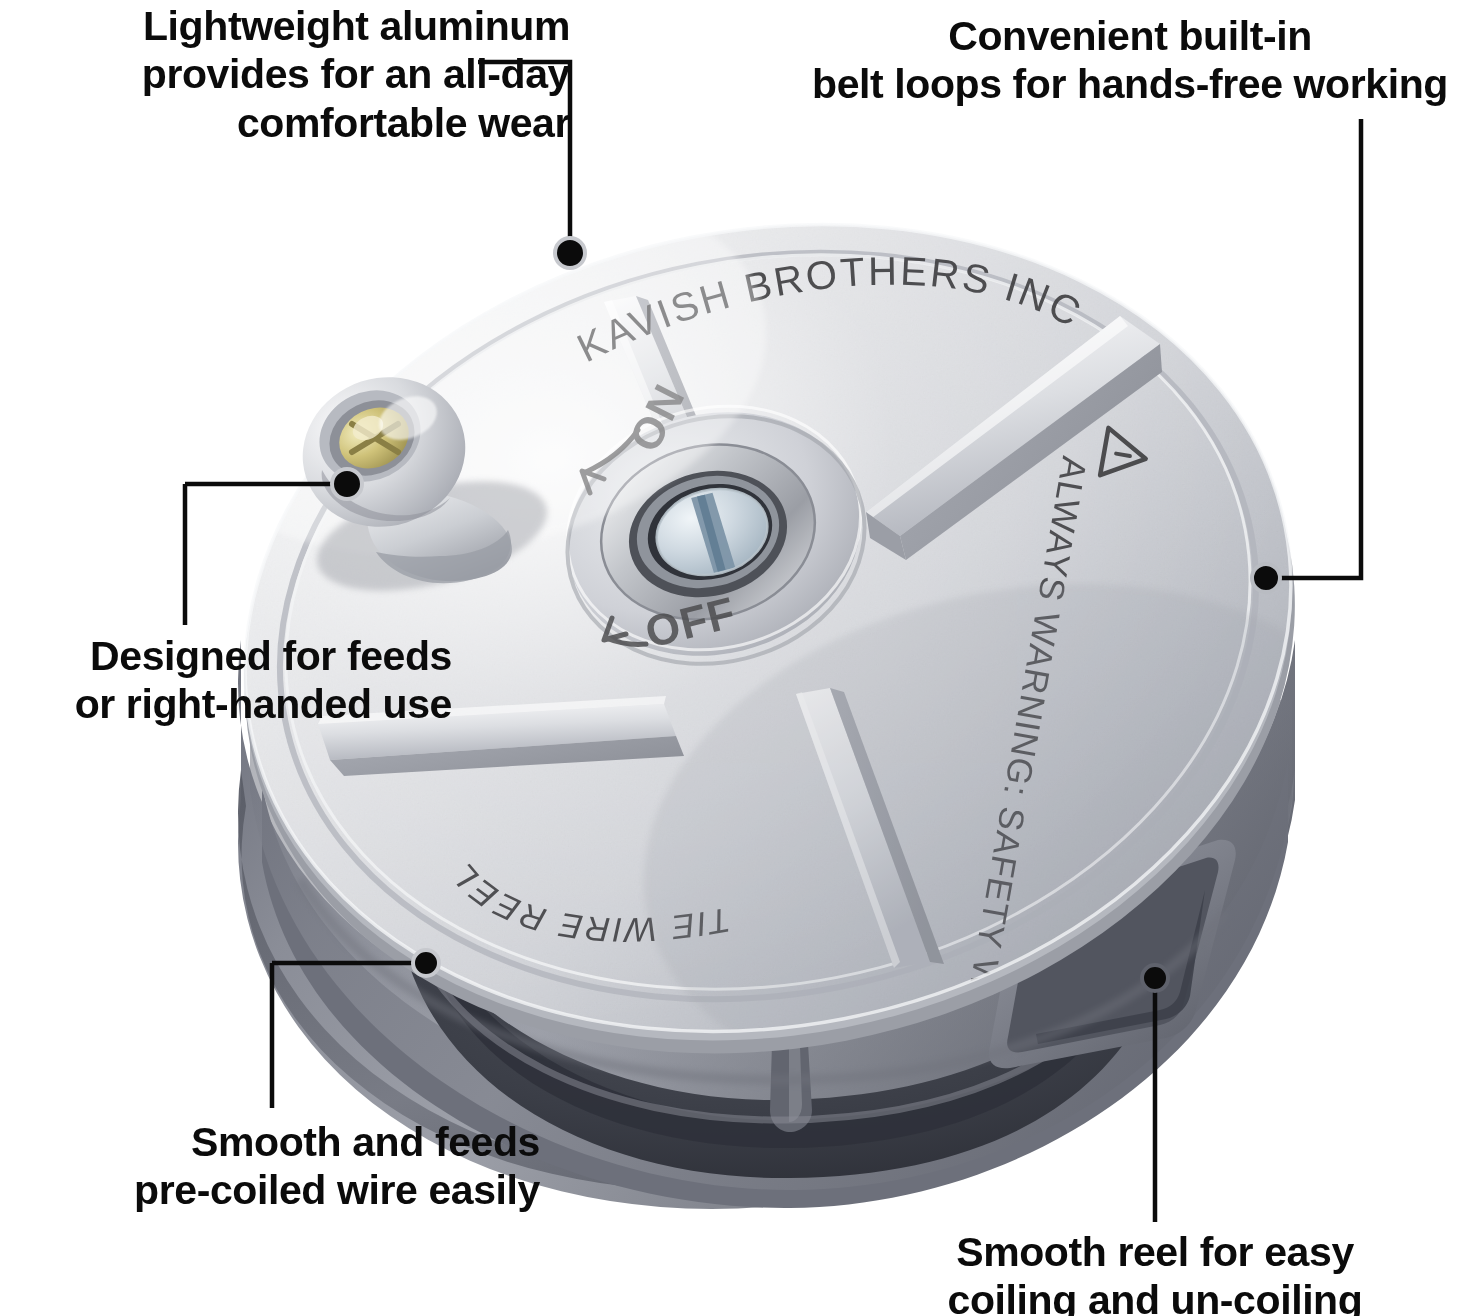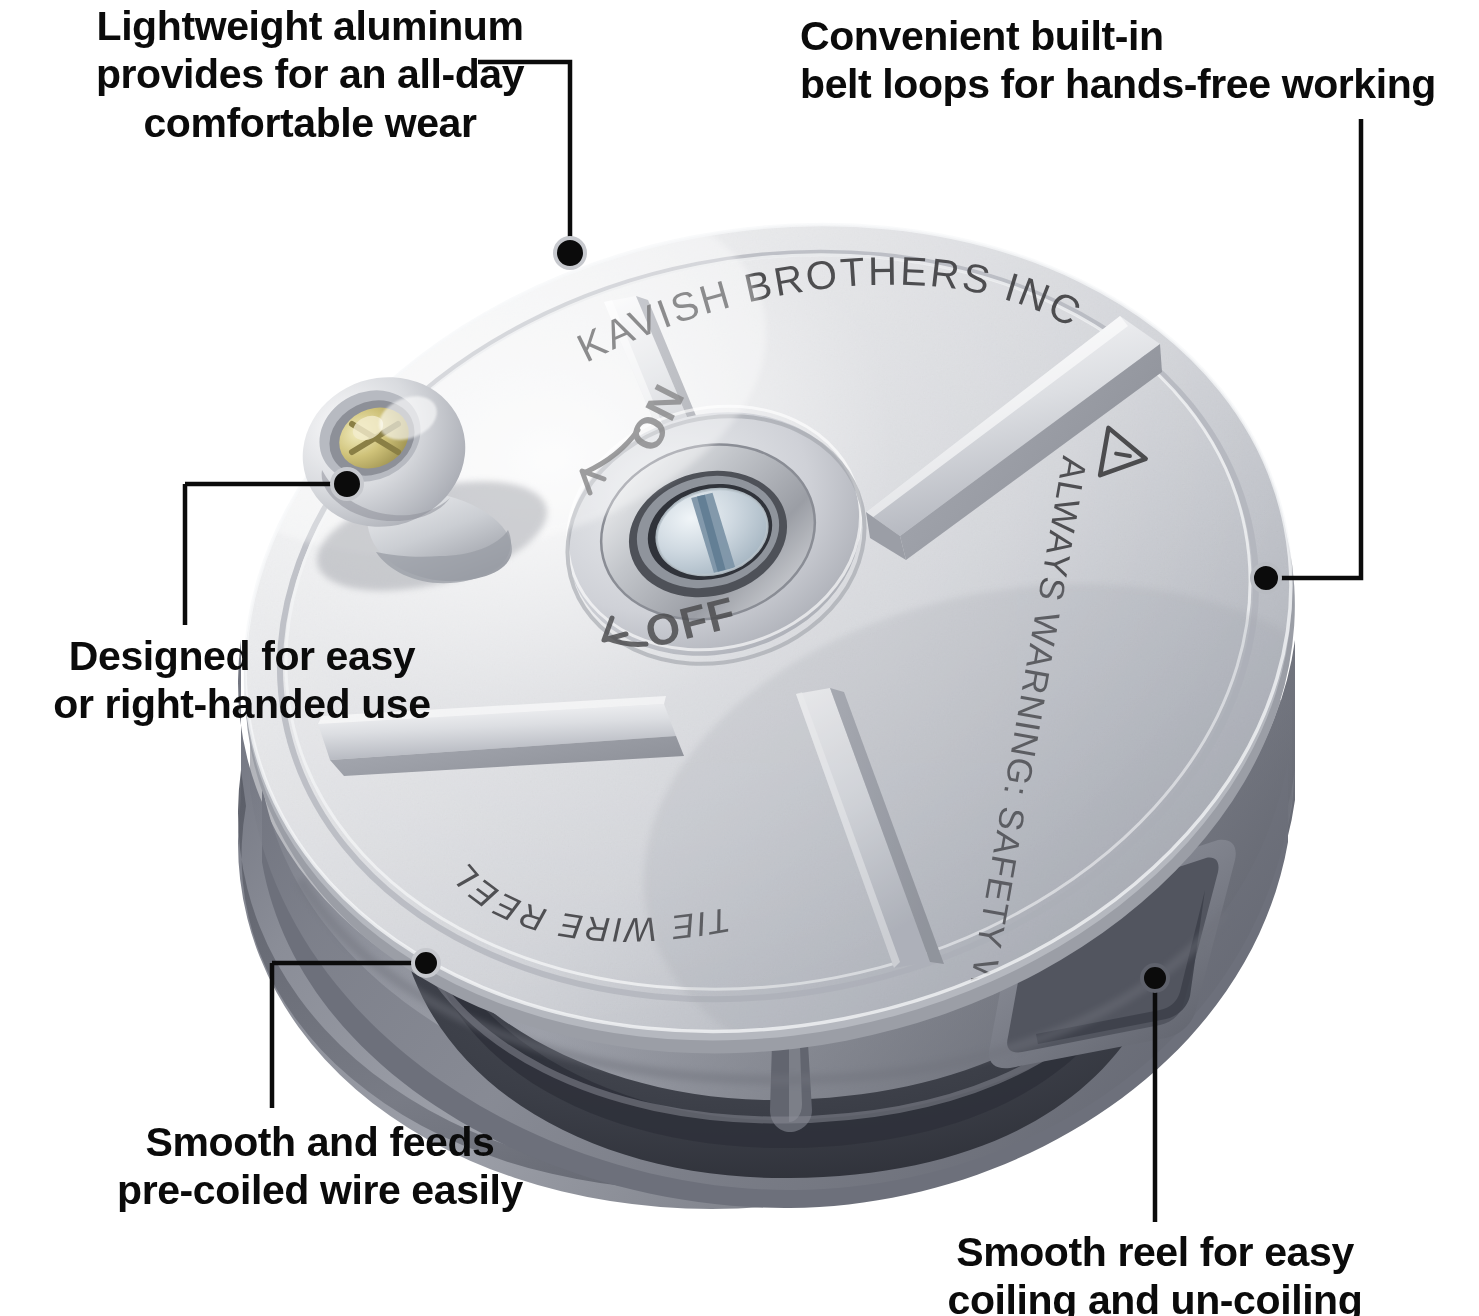--- a/index.html
+++ b/index.html
@@ -22,26 +22,26 @@
   .callout {
     position: absolute;
     color: #0b0b0b;
     font-family: "Liberation Sans", sans-serif;
     font-weight: 700;
     font-size: 41px;
     line-height: 1.18;
     letter-spacing: -0.4px;
     white-space: pre-line;
   }
-  .callout.left  { text-align: center; }
+  .callout.left  { text-align: right; }
   .callout.right { text-align: right; }
   .callout.center{ text-align: center; }
 
   #callout-lightweight { left: 50px;  top: 2px;    width: 520px; }
-  #callout-beltloops   { left: 800px; top: 12px;   width: 660px; text-align: left; }
+  #callout-beltloops   { left: 800px; top: 12px;   width: 660px; text-align: center; }
   #callout-handed      { left: 32px;  top: 632px;  width: 420px; }
   #callout-holds       { left: 100px; top: 1118px; width: 440px; }
   #callout-smooth      { left: 930px; top: 1228px; width: 450px; }
 
   
   #leaders {
     position: absolute;
     left: 0; top: 0;
     width: 1479px;
     height: 1316px;
@@ -398,21 +398,21 @@
     </g>
   </svg>
 
   <div class="callout left" id="callout-lightweight">Lightweight aluminum
 provides for an all-day
 comfortable wear</div>
 
   <div class="callout right" id="callout-beltloops">Convenient built-in
 belt loops for hands-free working</div>
 
-  <div class="callout left" id="callout-handed">Designed for easy
+  <div class="callout left" id="callout-handed">Designed for feeds
 or right-handed use</div>
 
   <div class="callout left" id="callout-holds">Smooth and feeds
 pre-coiled wire easily</div>
 
   <div class="callout center" id="callout-smooth">Smooth reel for easy
 coiling and un-coiling</div>
 
 </div>
 

